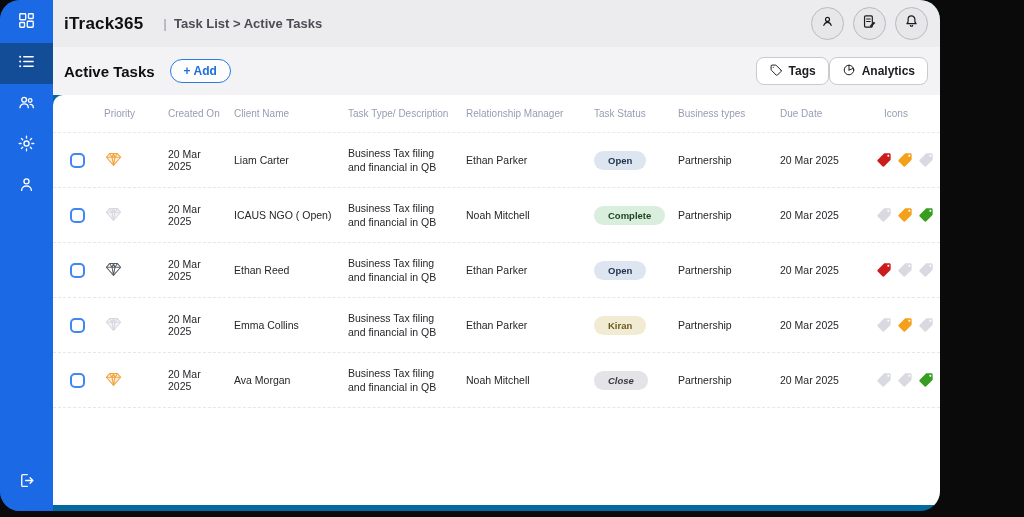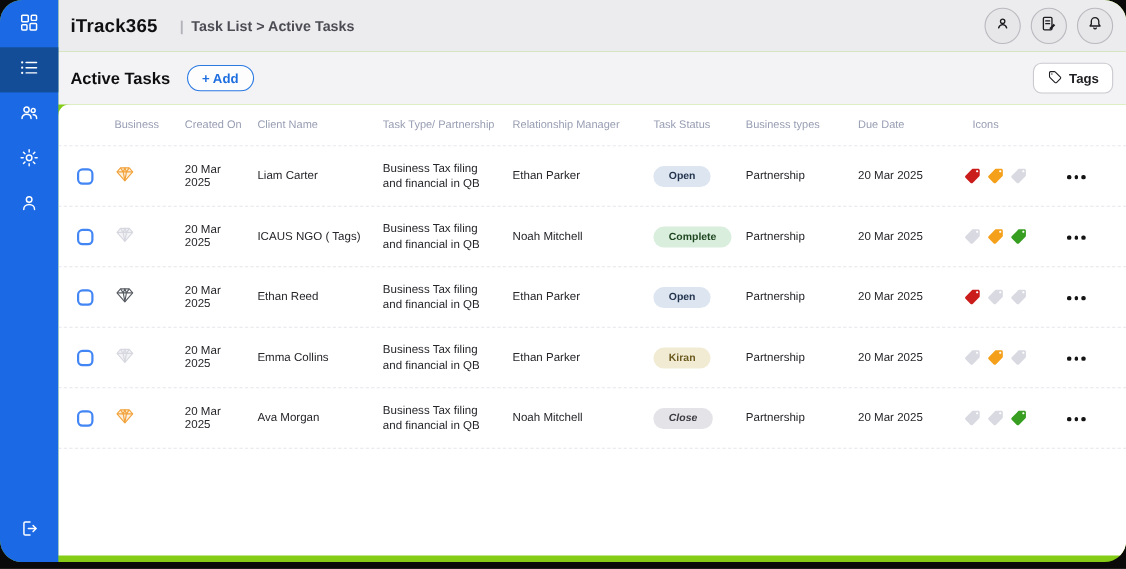--- a/index.html
+++ b/index.html
@@ -1,18 +1,18 @@
 <!DOCTYPE html>
 <html><head>
 <meta charset="utf-8">
 <style>
   * { margin:0; padding:0; box-sizing:border-box; }
   html,body { width:1024px; height:517px; background:#0a0a0a; font-family:"Liberation Sans", sans-serif; overflow:hidden; }
 
-  .window { position:absolute; left:0; top:0; width:1024px; height:511px; border-radius:20px; overflow:hidden; background:#84cc16; }
+  .window { position:absolute; left:0; top:0; width:940px; height:511px; border-radius:20px; overflow:hidden; background:#0369a1; }
 
   
   .sidebar { position:absolute; left:0; top:0; bottom:0; width:53px; background:#1b69e4; z-index:3; display:flex; flex-direction:column; padding-top:2px; }
   .side-item { height:41px; display:flex; align-items:center; justify-content:center; cursor:pointer; }
   .side-item.active { background:#134d98; }
   .side-item svg { width:19px; height:19px; stroke:#ffffff; fill:none; stroke-width:1.7; stroke-linecap:round; stroke-linejoin:round; }
   .side-item svg .filled { fill:#ffffff; stroke:none; }
   .side-logout { position:absolute; bottom:8px; left:0; width:53px; height:41px; display:flex; align-items:center; justify-content:center; cursor:pointer; }
   .side-logout svg { width:19px; height:19px; stroke:#ffffff; fill:none; stroke-width:1.7; stroke-linecap:round; stroke-linejoin:round; }
 
@@ -159,29 +159,38 @@
     <span class="toolbar-spacer"></span>
     <button class="tool-btn">
       <span>
         <svg viewBox="0 0 24 24">
             <path d="M20.6 12.3 12.4 4.1A1.6 1.6 0 0 0 11.3 3.6H5.2A1.6 1.6 0 0 0 3.6 5.2v6.1c0 .4.17.83.47 1.13l8.2 8.2c.6.6 1.6.6 2.2 0l6.1-6.1c.6-.6.6-1.6.03-2.23z"></path>
             <circle cx="7.3" cy="7.3" r="1" fill="#1d1d22" stroke="none"></circle>
           </svg>
       </span>
       <span>Tags</span>
     </button>
+    <button class="tool-btn">
+      <span>
+        <svg viewBox="0 0 24 24">
+            <circle cx="12" cy="12" r="8.2"></circle>
+            <path d="M12 12V3.8M12 12l7.4-2.8"></path>
+          </svg>
+      </span>
+      <span>Analytics</span>
+    </button>
   </div>
 
   <div class="table-panel">
     <div class="grid thead">
         <div></div>
-        <div class="th">Business</div>
+        <div class="th">Priority</div>
         <div class="th">Created On</div>
         <div class="th">Client Name</div>
-        <div class="th">Task Type/ Partnership</div>
+        <div class="th">Task Type/ Description</div>
         <div class="th">Relationship Manager</div>
         <div class="th">Task Status</div>
         <div class="th">Business types</div>
         <div class="th">Due Date</div>
         <div class="th icons-head">Icons</div>
       </div>
     <div>
   <div class="grid row">
     <div class="cell checkbox-cell">
             <span class="checkbox"></span>
@@ -221,21 +230,21 @@
     <div class="cell checkbox-cell">
             <span class="checkbox"></span>
           </div>
     <div class="cell gem-cell" style="color: rgb(215, 215, 224); --gemfill: rgba(215,215,224,0.30);">
       <svg viewBox="0 0 24 24">
               <path d="M7 4.5h10l4 4.7-9 10.3-9-10.3z"></path>
               <path d="M3 9.2h18M7 4.5l3.2 4.7 1.8 10.3M17 4.5l-3.2 4.7-1.8 10.3M10.2 9.2 12 4.5l1.8 4.7"></path>
             </svg>
     </div>
     <div class="cell">20 Mar 2025</div>
-    <div class="cell">ICAUS NGO ( Tags)</div>
+    <div class="cell">ICAUS NGO ( Open)</div>
     <div class="cell desc-cell">Business Tax filing and financial in QB</div>
     <div class="cell">Noah Mitchell</div>
     <div class="cell"><span class="pill" style="background: rgb(217, 238, 221); color: rgb(30, 70, 32);">Complete</span></div>
     <div class="cell">Partnership</div>
     <div class="cell">20 Mar 2025</div>
     <div class="cell tags-cell">
       <span class="tag" style="color: rgb(217, 217, 226);"><svg viewBox="0 0 24 24">
                 <path d="M21.41 11.58l-9-9C12.05 2.22 11.55 2 11 2H4c-1.1 0-2 .9-2 2v7c0 .55.22 1.05.59 1.42l9 9c.78.78 2.05.78 2.83 0l7-7c.78-.78.78-2.04-.01-2.84zM5.5 7C4.67 7 4 6.33 4 5.5S4.67 4 5.5 4 7 4.67 7 5.5 6.33 7 5.5 7z"></path>
               </svg></span>
       <span class="tag" style="color: rgb(245, 160, 27);"><svg viewBox="0 0 24 24">

